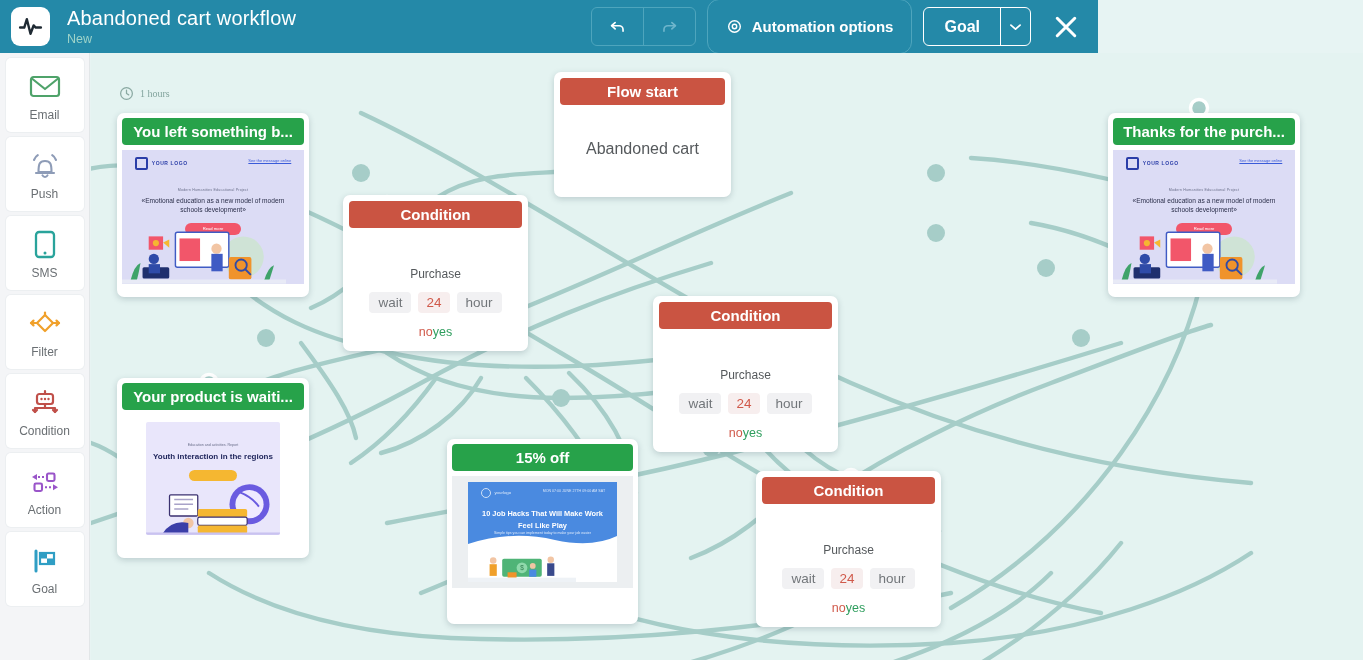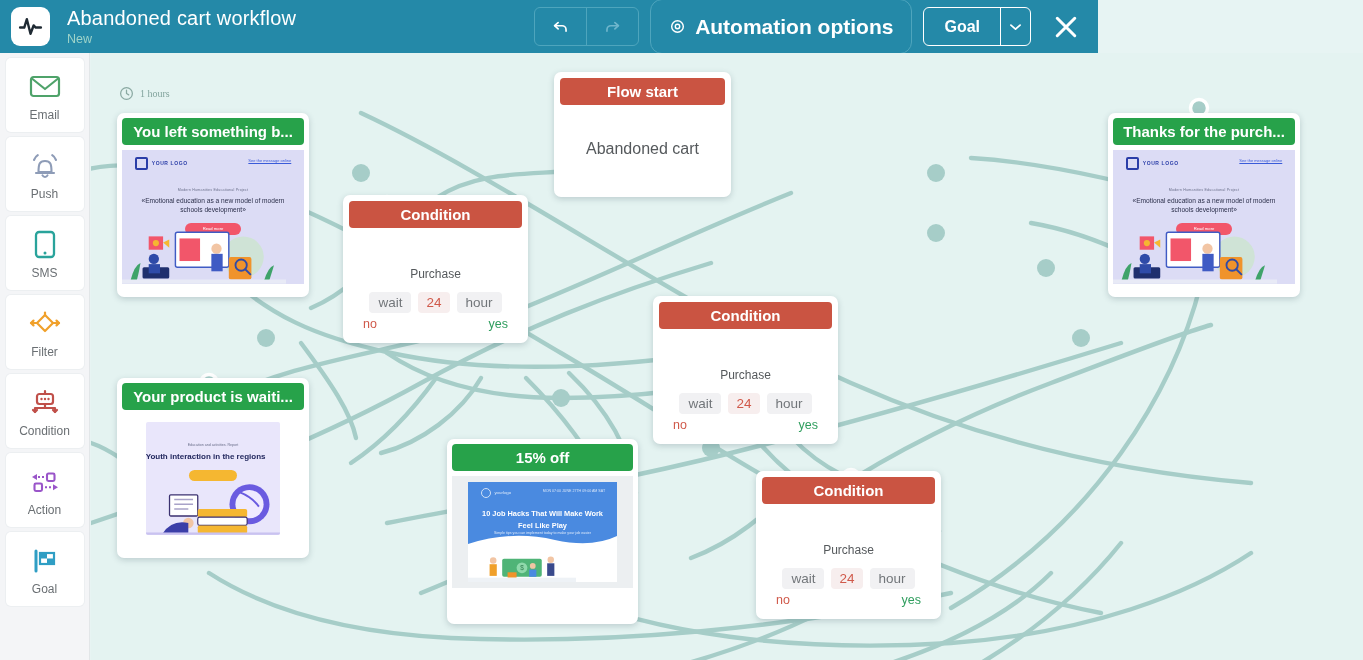--- a/index.html
+++ b/index.html
@@ -28,21 +28,21 @@
   .btn-group{display:flex;align-items:stretch;border:1.6px solid #4ea5bd;border-radius:6px;overflow:hidden;height:37px;}
   .icon-btn{
     width:51px;display:flex;align-items:center;justify-content:center;
     background:transparent;cursor:pointer;
   }
   .icon-btn + .icon-btn{border-left:1.6px solid #4ea5bd;}
 
   .auto-btn{
     height:37px;margin-left:11px;display:flex;align-items:center;gap:9px;
     padding:8px 18px;border:1.6px solid #4ea5bd;border-radius:12px;
-    color:#ffffff;font-size:21px;font-weight:bold;cursor:pointer;white-space:nowrap;
+    color:#ffffff;font-size:15px;font-weight:bold;cursor:pointer;white-space:nowrap;
   }
   .save-group{
     height:37px;margin-left:11px;display:flex;align-items:stretch;
     border:1.8px solid #ffffff;border-radius:6px;overflow:hidden;
   }
   .save-btn{
     display:flex;align-items:center;padding:0 20px;color:#fff;
     font-size:16px;font-weight:bold;cursor:pointer;
   }
   .save-caret{
@@ -92,21 +92,21 @@
   .cond{width:185px;}
   .cond .node-hd{margin:6px 6px 0 6px;height:27px;line-height:27px;}
   .cond-body{text-align:center;}
   .cond-title{font-size:12px;color:#55595c;margin-top:39px;}
   .chips{display:flex;justify-content:center;gap:7px;margin-top:11px;}
   .chip{
     background:#f1f1f3;border-radius:4px;padding:3px 9px;
     font-size:13.5px;color:#72767a;
   }
   .chip.num{color:#d0594a;background:#f7eeee;padding:3px 8px;}
-  .branches{display:flex;justify-content:space-between;padding:4px 20px 12px 20px;}
+  .branches{display:flex;justify-content:center;padding:12px 20px 12px 20px;}
   .br-no{font-size:12.5px;color:#d0594a;}
   .br-yes{font-size:12.5px;color:#2f9e5e;}
 
   .start{width:177px;height:125px;}
   .start .node-hd{margin:6px 6px 0 6px;height:27px;line-height:27px;}
   .start-body{
     font-size:16px;color:#55595c;text-align:center;
     height:88px;line-height:88px;
   }
 
@@ -126,21 +126,21 @@
   .mcap{font-size:3.6px;color:#6a6f8a;text-align:center;margin-top:18px;letter-spacing:.2px;}
   .mhead{font-size:6.6px;color:#2b2f4a;text-align:center;line-height:9px;margin-top:4px;}
   .mbtn{
     width:56px;height:12px;border-radius:6px;background:#f2566a;margin:9px auto 0 auto;
     color:#fff;font-size:4.2px;display:flex;align-items:center;justify-content:center;
   }
 
   
   .mB{background:#e9e6fb;}
   .mB-cap{font-size:3.6px;color:#6a6f8a;text-align:center;padding-top:16%;}
-  .mB-head{font-size:8px;font-weight:bold;color:#22285e;line-height:11px;margin-top:4px;}
+  .mB-head{font-size:8px;font-weight:bold;color:#22285e;text-align:center;line-height:11px;margin-top:4px;}
   .mB-btn{width:48px;height:11px;border-radius:6px;background:#f5b731;margin:8px auto 0 auto;}
 
   
   .mC-top{background:#4a8ae0;position:relative;height:62%;}
   .mC-logo{position:absolute;left:9%;top:9%;display:flex;align-items:center;gap:3px;}
   .mC-ring{width:8px;height:8px;border:1.4px solid #cfe0f7;border-radius:50%;}
   .mC-lt{font-size:4.4px;color:#dbe8fa;}
   .mC-date{position:absolute;right:8%;top:9%;font-size:3.6px;color:#d5e4f8;text-align:right;line-height:6px;}
   .mC-head{
     position:absolute;left:8%;right:8%;top:42%;text-align:center;

